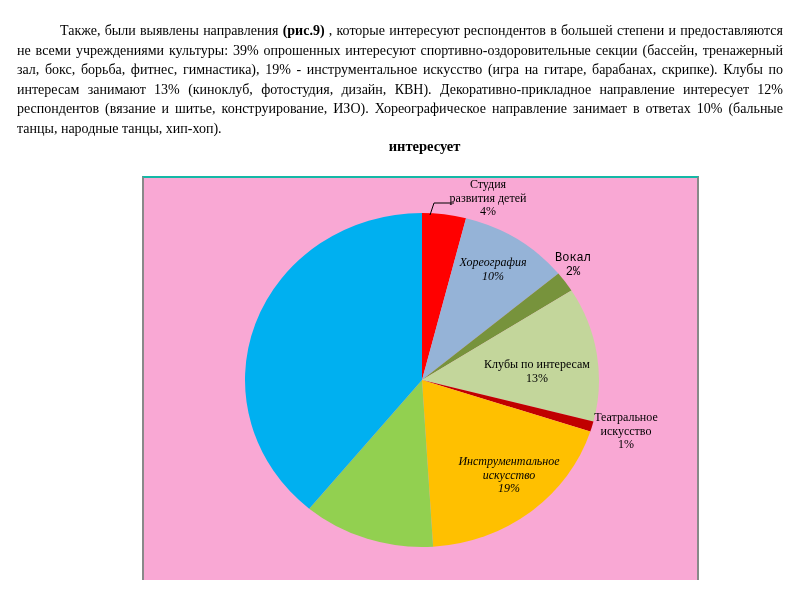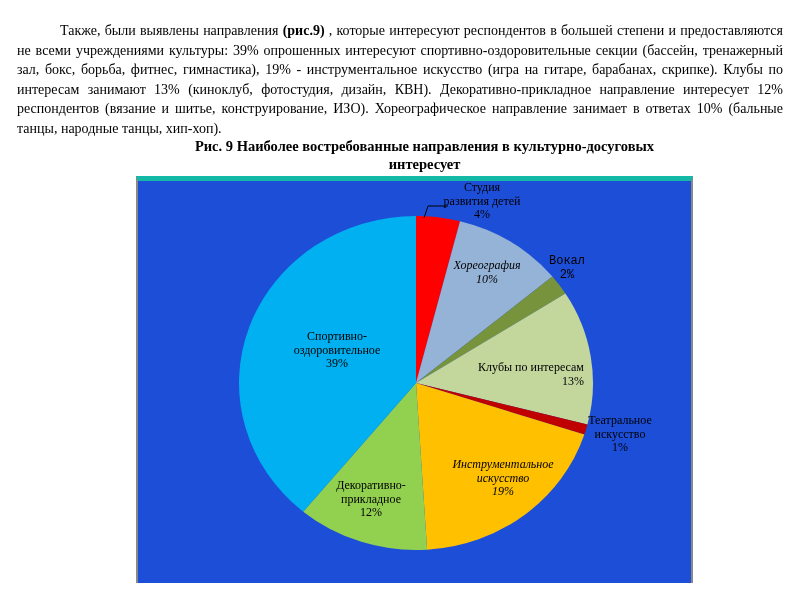--- a/index.html
+++ b/index.html
@@ -25,26 +25,26 @@
     position: absolute;
     left: 146px; top: 137px;
     width: 557px;
     text-align: center;
     font-weight: bold;
     font-size: 14.5px;
     line-height: 18px;
   }
   .chart-frame {
     position: absolute;
-    left: 136px; top: 176px;
+    left: 142px; top: 176px;
     width: 553px; height: 402px;
-    border-top: 5px solid #14b8a6;
+    border-top: 2px solid #14b8a6;
     border-left: 2px solid #898989;
     border-right: 2px solid #898989;
-    background: #1d4ed8;
+    background: #f9a8d4;
   }
   .chart-frame svg {
     position: absolute;
     left: 0; top: 0;
   }
   .pie-label-layer {
     position: absolute;
     left: 0; top: 0; width: 100%; height: 100%;
     pointer-events: none;
   }
@@ -56,39 +56,36 @@
     line-height: 13.5px;
     white-space: nowrap;
   }
 </style>
 </head>
 <body>
 
 <div class="report-text"><span>Также, были выявлены направления </span><b>(рис.9)</b><span> , которые интересуют респондентов в большей степени и предоставляются не всеми учреждениями культуры: 39% опрошенных интересуют спортивно-оздоровительные секции (бассейн, тренажерный зал, бокс, борьба, фитнес, гимнастика), 19% - инструментальное искусство (игра на гитаре, барабанах, скрипке). Клубы по интересам занимают 13% (киноклуб, фотостудия, дизайн, КВН). Декоративно-прикладное направление интересует 12% респондентов (вязание и шитье, конструирование, ИЗО).  Хореографическое направление  занимает в ответах 10% (бальные танцы, народные танцы, хип-хоп).</span></div>
 
 <div class="figure-title">
-  <div>Рис. 9  Наиболее востребованные направления в культурно-досуговых</div>
   <div>интересует</div>
 </div>
 
 <div class="chart-frame">
   <svg width="553" height="400" viewBox="0 0 553 400">
       <path d="M 278 202 L 278.00 35.00 A 177 167 0 0 1 322.02 40.25 Z" fill="#FF0000"></path>
       <path d="M 278 202 L 322.02 40.25 A 177 167 0 0 1 414.38 95.55 Z" fill="#95B3D7"></path>
       <path d="M 278 202 L 414.38 95.55 A 177 167 0 0 1 427.45 112.52 Z" fill="#77933C"></path>
       <path d="M 278 202 L 427.45 112.52 A 177 167 0 0 1 449.44 243.53 Z" fill="#C3D69B"></path>
       <path d="M 278 202 L 449.44 243.53 A 177 167 0 0 1 446.34 253.61 Z" fill="#C00000"></path>
       <path d="M 278 202 L 446.34 253.61 A 177 167 0 0 1 289.11 368.67 Z" fill="#FFC000"></path>
       <path d="M 278 202 L 289.11 368.67 A 177 167 0 0 1 165.18 330.68 Z" fill="#92D050"></path>
       <path d="M 278 202 L 165.18 330.68 A 177 167 0 0 1 278.00 35.00 Z" fill="#00B0F0"></path>
       <polyline points="310,25 290,25 286,37" fill="none" stroke="#000000" stroke-width="1"></polyline>
     </svg>
   <div class="pie-label-layer">
       <div class="pie-label" style="left: 344px; top: 20px;">Студия<br>развития детей<br>4%</div>
       <div class="pie-label" style="left: 349px; top: 91px; font-style: italic;">Хореография<br>10%</div>
       <div class="pie-label" style="left: 429px; top: 87px; font-family: Liberation Mono, monospace;">Вокал<br>2%</div>
-      <div class="pie-label" style="left: 393px; top: 193px; text-align: right;">Клубы по интересам<br>13%</div>
+      <div class="pie-label" style="left: 393px; top: 193px;">Клубы по интересам<br>13%</div>
       <div class="pie-label" style="left: 482px; top: 253px;">Театральное<br>искусство<br>1%</div>
       <div class="pie-label" style="left: 365px; top: 297px; font-style: italic;">Инструментальное<br>искусство<br>19%</div>
-      <div class="pie-label" style="left: 233px; top: 318px;">Декоративно-<br>прикладное<br>12%</div>
-      <div class="pie-label" style="left: 199px; top: 169px;">Спортивно-<br>оздоровительное<br>39%</div>
     </div>
 </div>
 
 </body></html>

